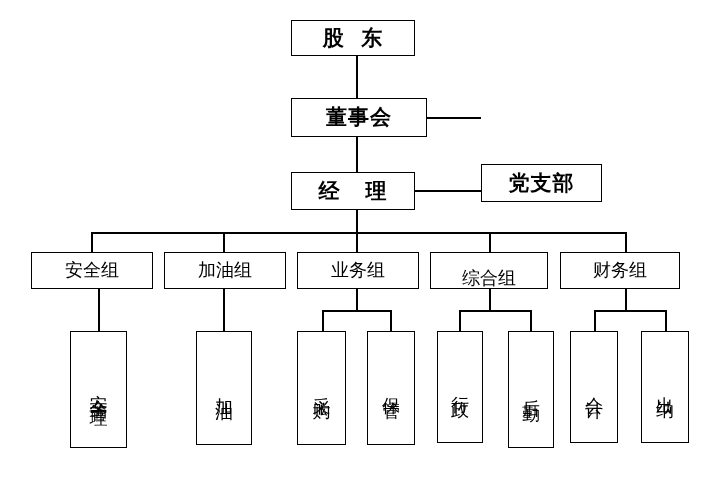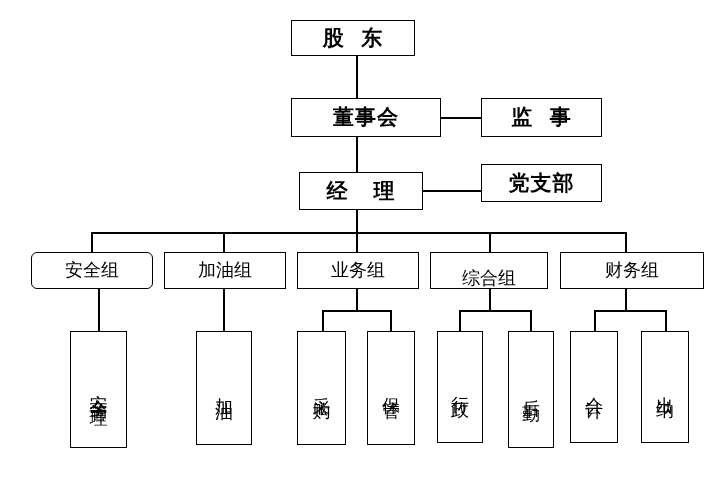--- a/index.html
+++ b/index.html
@@ -116,47 +116,44 @@
 
   <div class="line line-v" style="left:625px; top:288px; height:23px;"></div>
   <div class="line line-h" style="left:594px; top:310px; width:72px;"></div>
   <div class="line line-v" style="left:594px; top:310px; height:22px;"></div>
   <div class="line line-v" style="left:665px; top:310px; height:22px;"></div>
 
   <div class="node lvl-top" style="left:291px; top:20px; width:124px; height:36px;">
     <span class="node-label">股  东</span>
   </div>
 
-  <div class="node lvl-top" style="left:291px; top:98px; width:150px; height:39px;">
+  <div class="node lvl-top" style="left:291px; top:98px; width:136px; height:39px;">
     <span class="node-label">董事会</span>
   </div>
-  <div class="node lvl-side" style="left:481px; top:98px; width:121px; height:39px;">
-    <span class="node-label">监  事</span>
-  </div>
 
-  <div class="node lvl-top" style="left:291px; top:172px; width:124px; height:38px;margin-left:8px;">
+  <div class="node lvl-top" style="left:291px; top:172px; width:124px; height:38px;">
     <span class="node-label">经   理</span>
   </div>
   <div class="node lvl-side" style="left:481px; top:164px; width:121px; height:38px;">
     <span class="node-label">党支部</span>
   </div>
 
-  <div class="node lvl-dept" style="left:31px; top:252px; width:122px; height:37px;border-radius:6px;">
+  <div class="node lvl-dept" style="left:31px; top:252px; width:122px; height:37px;">
     <span class="node-label">安全组</span>
   </div>
   <div class="node lvl-dept" style="left:297px; top:252px; width:122px; height:37px;">
     <span class="node-label">业务组</span>
   </div>
   <div class="node lvl-dept" style="left:164px; top:252px; width:122px; height:37px;">
     <span class="node-label">加油组</span>
   </div>
   <div class="node lvl-dept" style="left:430px; top:252px; width:118px; height:37px;align-items:flex-end;">
     <span class="node-label">综合组</span>
   </div>
-  <div class="node lvl-dept" style="left:560px; top:252px; width:144px; height:37px;">
+  <div class="node lvl-dept" style="left:560px; top:252px; width:120px; height:37px;">
     <span class="node-label">财务组</span>
   </div>
 
   <div class="node lvl-leaf" style="left:70px; top:331px; width:57px; height:117px;">
     <span class="node-label">安全管理</span>
   </div>
   <div class="node lvl-leaf" style="left:196px; top:331px; width:56px; height:114px;">
     <span class="node-label">加油</span>
   </div>
   <div class="node lvl-leaf" style="left:297px; top:331px; width:49px; height:114px;">

